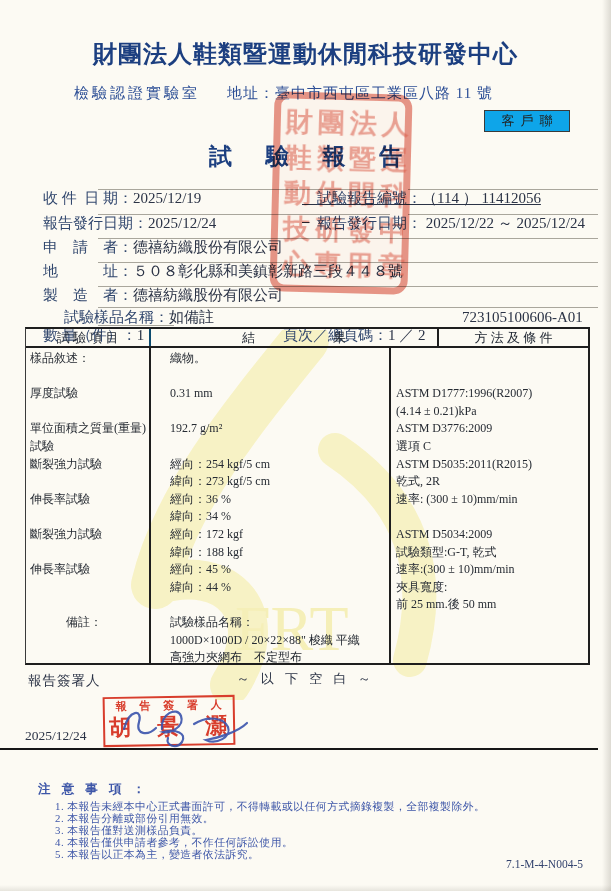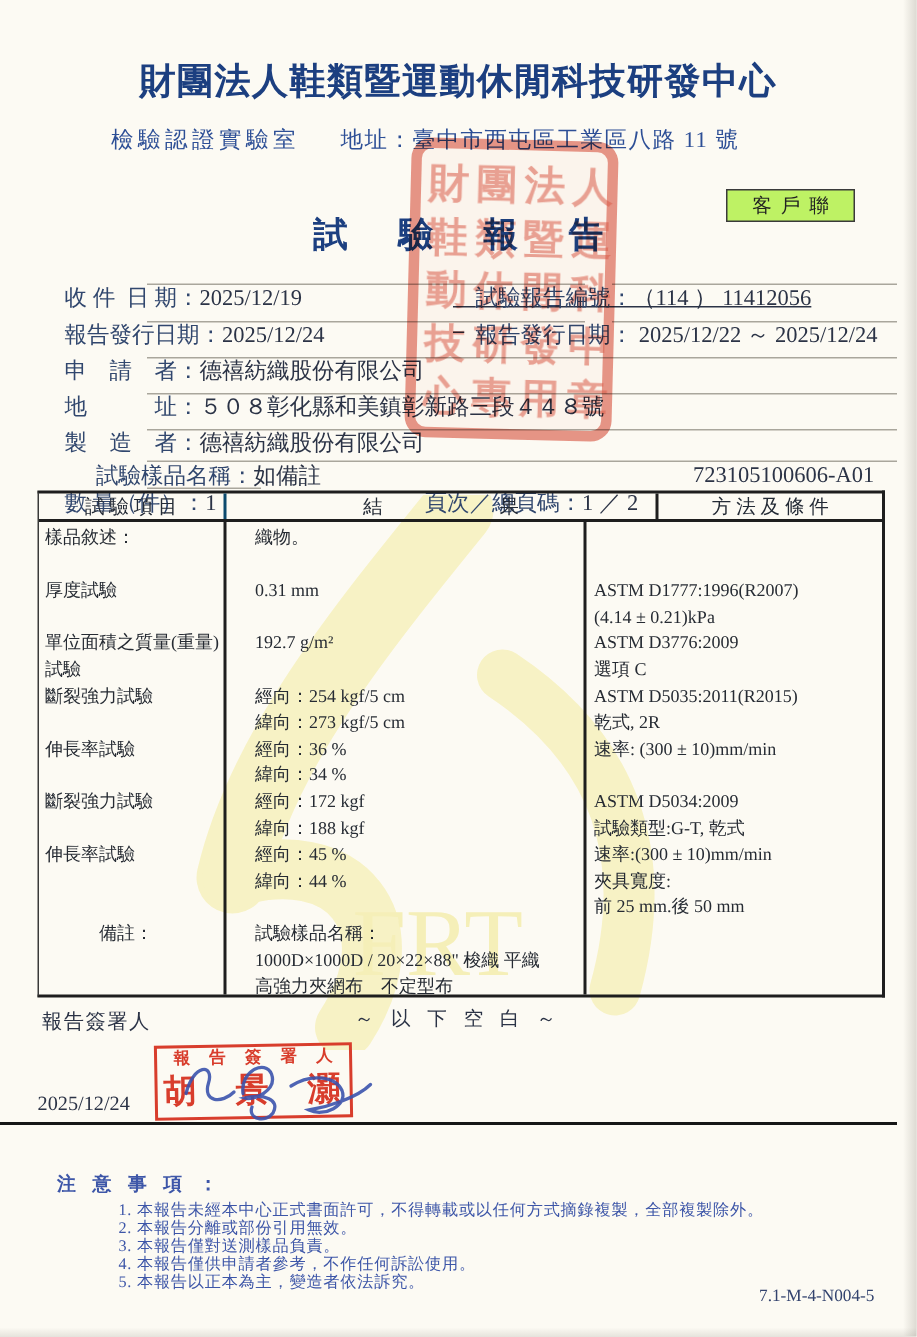--- a/index.html
+++ b/index.html
@@ -14,23 +14,23 @@
   .org-title{
     left:0; right:0; top:38px; text-align:center;
     font-family:"Liberation Sans","DejaVu Sans",sans-serif;
     font-weight:bold; font-size:24px; letter-spacing:1px; color:#1c3f80;
     white-space:pre;
   }
   .lab-name{left:74px; top:84px; font-size:15px; letter-spacing:3px; color:#2d4f96;}
   .hdr-addr{left:227px; top:84px; font-size:15px; letter-spacing:1px; color:#2d4f96; white-space:pre;}
   .hdr-phone{left:54px; top:105px; font-size:14.5px; letter-spacing:0.5px; color:#2d4f96; white-space:pre;}
   .copy-box{
-    left:484px; top:126px; width:84px; height:20px;
+    left:484px; top:110px; width:84px; height:20px;
     border:1.5px solid #3a3a3a; text-align:center; line-height:20px;
-    font-size:13px; letter-spacing:6px; text-indent:6px; color:#222; background:#bef264;
+    font-size:13px; letter-spacing:6px; text-indent:6px; color:#222; background:#0ea5e9;
   }
   .report-title{
     left:0; right:0; top:141px; text-align:center;
     font-weight:bold; font-size:23px; letter-spacing:14px; text-indent:14px;
     color:#1c3f80; white-space:pre;
   }
   
   .frow{font-size:15px; white-space:pre; color:#2b3346;}
   .frow .lab{color:#31476e;}
   .uline{position:absolute; height:0; border-bottom:1px solid #a9a69c;}
@@ -57,21 +57,21 @@
   .sign-stamp{
     left:103px; top:696px; width:128px; height:46px;
     border:2.5px solid #d83d2c; color:#d83d2c; text-align:center;
     transform:rotate(-1deg); background:rgba(252,250,243,0.0);
   }
   .sign-stamp .r1{font-size:11px; letter-spacing:5px; text-indent:5px; line-height:15px; white-space:pre; font-weight:bold;}
   .sign-stamp .r2{font-size:22px; letter-spacing:2px; line-height:28px; white-space:pre; font-weight:bold;}
   .sign-date{left:25px; top:728px; font-size:13.5px; color:#2b3346;}
   .rule-bottom{left:0; top:748px; width:598px; border-bottom:2.5px solid #161616;}
   .notes-title{left:38px; top:781px; font-size:12.5px; font-weight:bold; letter-spacing:4px; color:#3d56a8; white-space:pre;}
-  .note-item{left:55px; font-size:10.8px; letter-spacing:0.5px; color:#3d56a8; white-space:pre;margin-left:24px;}
+  .note-item{left:55px; font-size:10.8px; letter-spacing:0.5px; color:#3d56a8; white-space:pre;}
   .form-code{left:506px; top:858px; font-size:11.5px; color:#33436e;}
   
   .big-seal{
     left:272px; top:93px; width:138px; height:200px; box-sizing:border-box;
     border:7px solid rgba(219,86,68,0.60); border-radius:14px;
     transform:rotate(1.5deg); mix-blend-mode:multiply;
     background:rgba(238,140,124,0.05); text-align:center; padding-top:6px;
   }
   .big-seal .srow{
     font-size:27px; line-height:35.5px; letter-spacing:5px; text-indent:5px;

